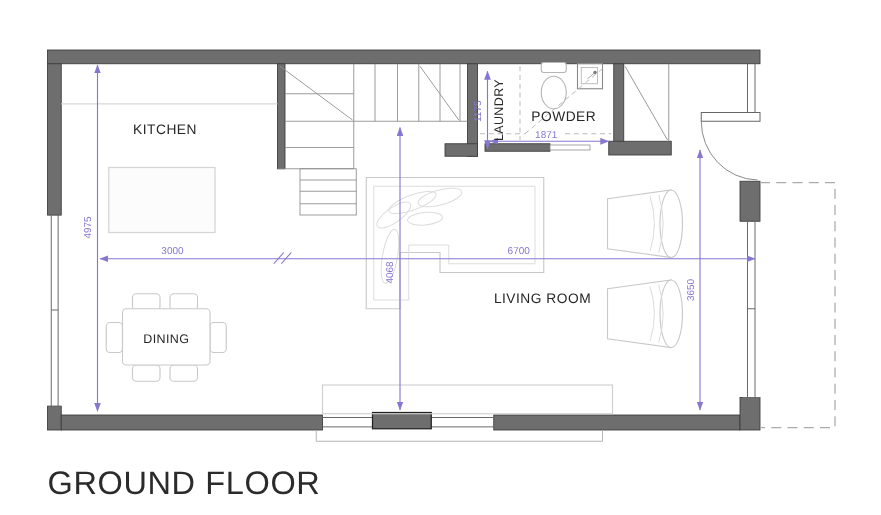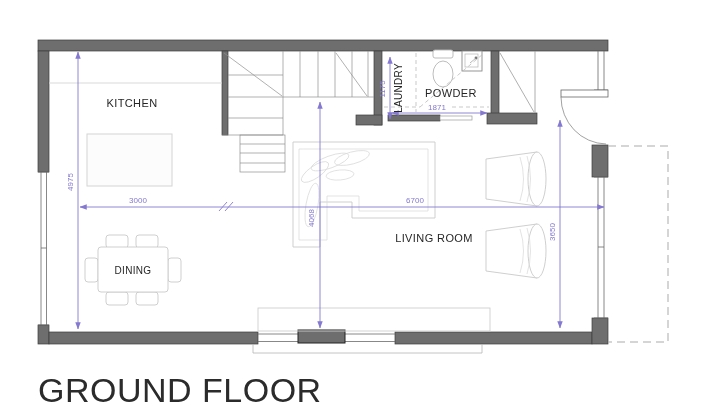--- a/index.html
+++ b/index.html
@@ -11,21 +11,21 @@
   .dim-text{fill:#8478d0;font-size:8px;font-family:"Liberation Sans",sans-serif;}
   .wall{fill:#6e6e6e;stroke:#3d3d3d;stroke-width:.7;}
   .win{stroke:#6a6a6a;stroke-width:.8;fill:none;}
   .stair{stroke:#8f8f8f;stroke-width:.7;fill:none;}
   .furn{stroke:#c9c9c9;stroke-width:.9;fill:#ffffff;}
   .furn-light{stroke:#dcdcdc;stroke-width:.8;fill:none;}
   .fix{stroke:#b5b5b5;stroke-width:.9;fill:#ffffff;}
   .dash{stroke:#bbbbbb;stroke-width:.8;fill:none;stroke-dasharray:4 3;}
   .porch{stroke:#ababab;stroke-width:1;fill:none;stroke-dasharray:8 5;}
   .dim{stroke:#8478d0;stroke-width:.9;fill:none;}
-  .title{position:absolute;left:38px;top:371px;font-size:34px;color:#2b2b2b;
+  .title{position:absolute;left:38px;top:371px;font-size:26px;color:#2b2b2b;
          letter-spacing:.5px;font-family:"Liberation Sans",sans-serif;}
 </style>
 </head>
 <body>
 
 <div class="stage">
   <svg class="plan-svg" width="705" height="412" viewBox="0 0 705 412">
     <defs>
       <marker id="ar" viewBox="0 0 8 6" refX="7.5" refY="3" markerWidth="8" markerHeight="6" orient="auto-start-reverse">
         <path d="M0 0 L8 3 L0 6 Z" fill="#8478d0"></path>

